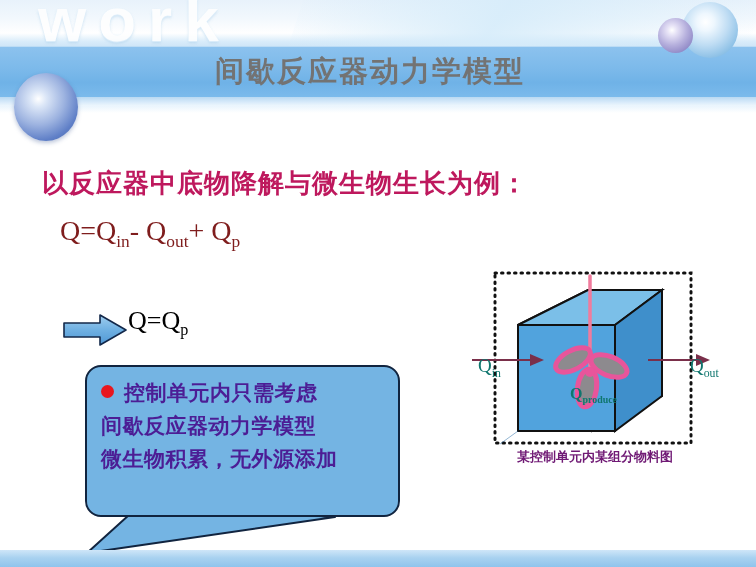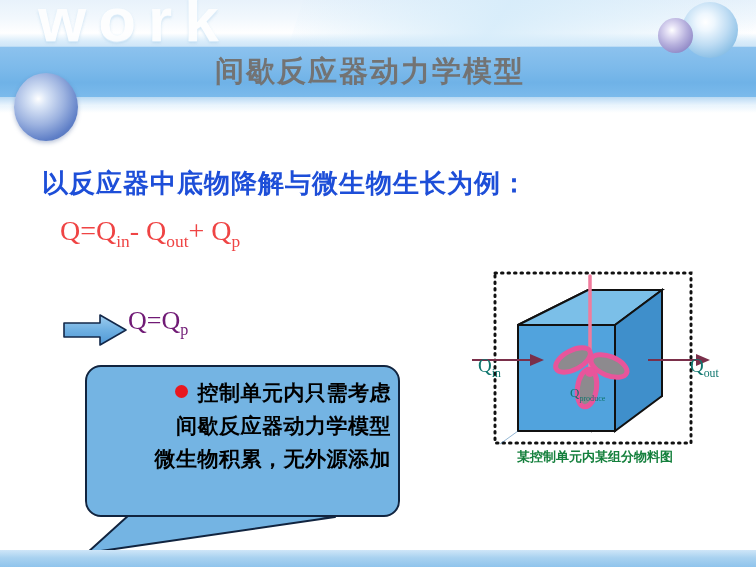--- a/index.html
+++ b/index.html
@@ -70,83 +70,82 @@
 
   
   .bottom-band{
     position:absolute;left:0;bottom:0;width:756px;height:17px;
     background:linear-gradient(180deg,#cfe6f8 0%,#a9d2f0 45%,#8fc4ec 100%);
   }
 
   
   .heading{
     position:absolute;left:42px;top:166px;
-    font-size:26px;font-weight:bold;color:#1d4ed8;
+    font-size:26px;font-weight:bold;color:#be185d;
     letter-spacing:1px;white-space:nowrap;
     font-family:"DejaVu Sans","Liberation Sans",sans-serif;
   }
   .formula-main{
     position:absolute;left:60px;top:215px;
-    font-size:28px;color:#ef4444;
+    font-size:28px;color:#7f1d1d;
     font-family:"Liberation Serif","DejaVu Serif",serif;
     white-space:nowrap;
   }
   .formula-main sub{font-size:.62em;}
   .formula-sub{
     position:absolute;left:60px;top:268px;
     font-size:19px;color:#111111;
     font-family:"Liberation Serif","DejaVu Serif",serif;
     white-space:nowrap;
   }
   .formula-sub sub{font-size:.64em;}
   .formula-result{
     position:absolute;left:128px;top:306px;
-    font-size:26px;color:#701a75;
+    font-size:26px;color:#000000;
     font-family:"Liberation Serif","DejaVu Serif",serif;
     white-space:nowrap;
   }
   .formula-result sub{font-size:.62em;}
 
   
   .block-arrow{position:absolute;left:62px;top:313px;width:66px;height:34px;}
 
   
   .bubble{
     position:absolute;left:85px;top:365px;width:315px;height:152px;
     background:#74b4e3;border:2px solid #11243f;border-radius:16px;
     box-sizing:border-box;
   }
   .bubble-text{
     position:absolute;left:14px;top:10px;width:290px;
-    font-size:21px;font-weight:bold;color:#000000;
+    font-size:21px;font-weight:bold;color:#4c1d95;
     line-height:33px;letter-spacing:.5px;
     font-family:"DejaVu Sans","Liberation Sans",sans-serif;
-    text-align:right;
   }
   .bubble-bullet{
     display:inline-block;width:13px;height:13px;border-radius:50%;
     background:#e8171f;margin-right:10px;vertical-align:2px;
   }
   .bubble-tail{position:absolute;left:85px;top:505px;width:260px;height:52px;}
 
   
   .diagram{position:absolute;left:470px;top:268px;width:286px;height:205px;}
   .caption{
     position:absolute;left:470px;top:448px;width:250px;
-    text-align:center;font-size:13px;color:#15803d;font-weight:bold;
+    text-align:center;font-size:13px;color:#701a75;font-weight:bold;
     font-family:"DejaVu Sans","Liberation Sans",sans-serif;
   }
   .qlabel{
     position:absolute;color:#0f766e;
     font-family:"Liberation Serif","DejaVu Serif",serif;
   }
   .qlabel sub{font-size:.62em;}
   .q-in{left:478px;top:355px;font-size:19px;}
   .q-out{left:690px;top:355px;font-size:19px;}
-  .q-prod{left:570px;top:385px;font-size:13px;}
+  .q-prod{left:570px;top:385px;font-size:16px;font-weight:bold;}
 </style>
 </head>
 <body>
 
 <div class="slide">
 
   <div class="top-wash"></div>
   <div class="watermark">work</div>
   <div class="top-sheen"></div>
 

